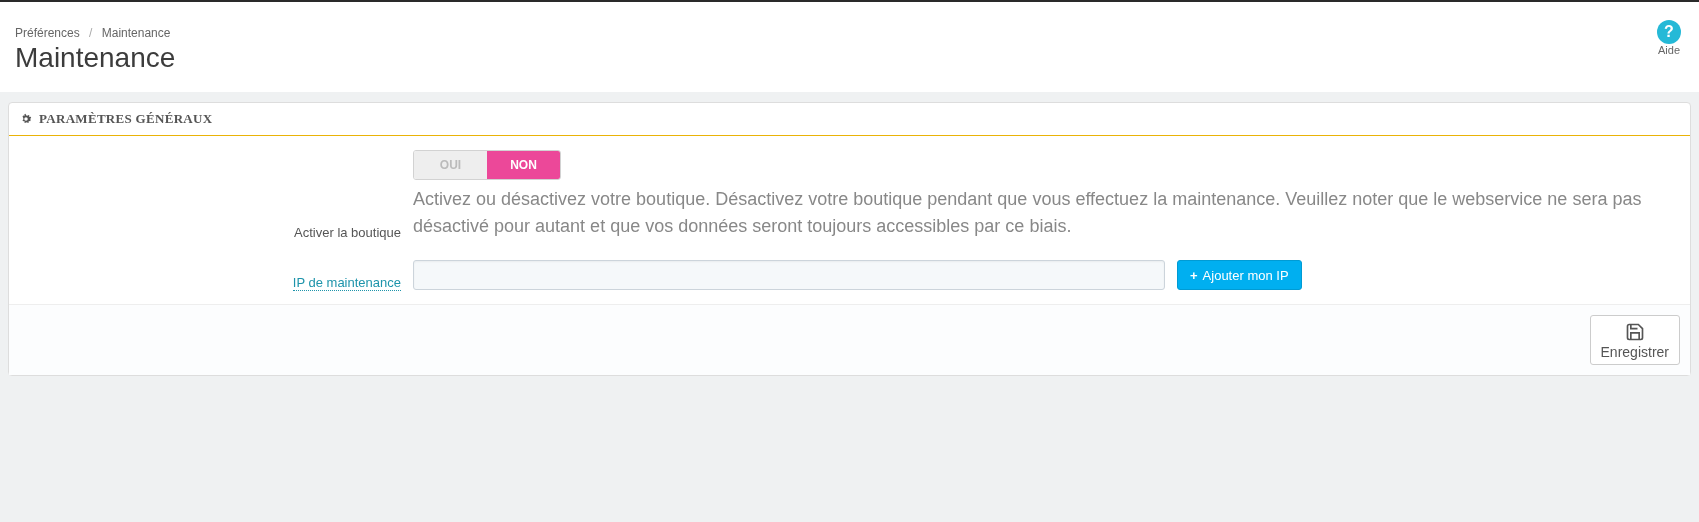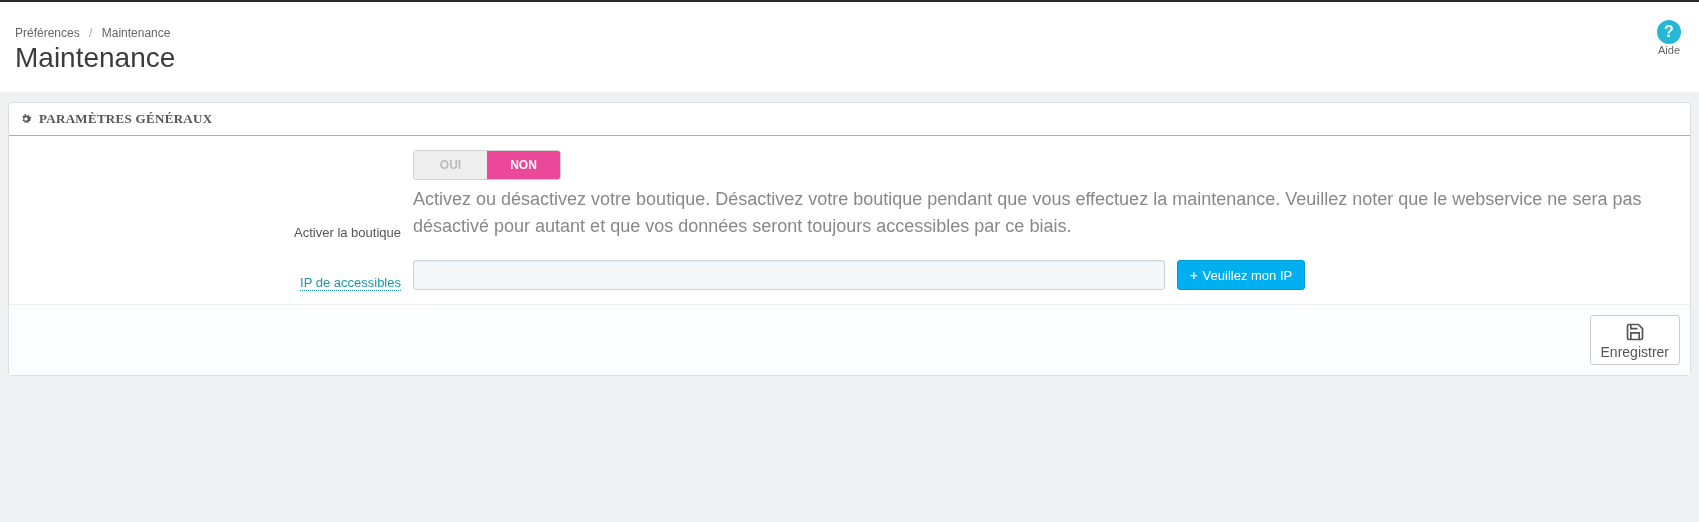--- a/index.html
+++ b/index.html
@@ -220,28 +220,28 @@
           <div class="toggle">
             <div class="opt-yes-inactive">OUI</div>
             <div class="opt-no-active">NON</div>
           </div>
           <div class="help-text">Activez ou désactivez votre boutique. Désactivez votre boutique pendant que vous effectuez la maintenance. Veuillez noter que le webservice ne sera pas désactivé pour autant et que vos données seront toujours accessibles par ce biais.</div>
         </div>
       </div>
 
       <div class="form-row" style="margin-top:20px;">
         <div class="label-col">
-          <span class="label-link">IP de accessibles</span>
+          <span class="label-link">IP de maintenance</span>
         </div>
         <div class="field-col">
           <div class="input-row">
             <input type="text" class="text-input" value="" style="">
             <button class="btn-primary">
               <span class="plus">+</span>
-              <span>Veuillez mon IP</span>
+              <span>Ajouter mon IP</span>
             </button>
           </div>
         </div>
       </div>
     </div>
 
     <div class="panel-footer">
       <button class="btn-save">
         <svg width="20" height="20" viewBox="0 0 24 24" fill="none" stroke="#555" stroke-width="2">
           <path d="M19 21H5a2 2 0 01-2-2V5a2 2 0 012-2h11l5 5v11a2 2 0 01-2 2z"></path>

